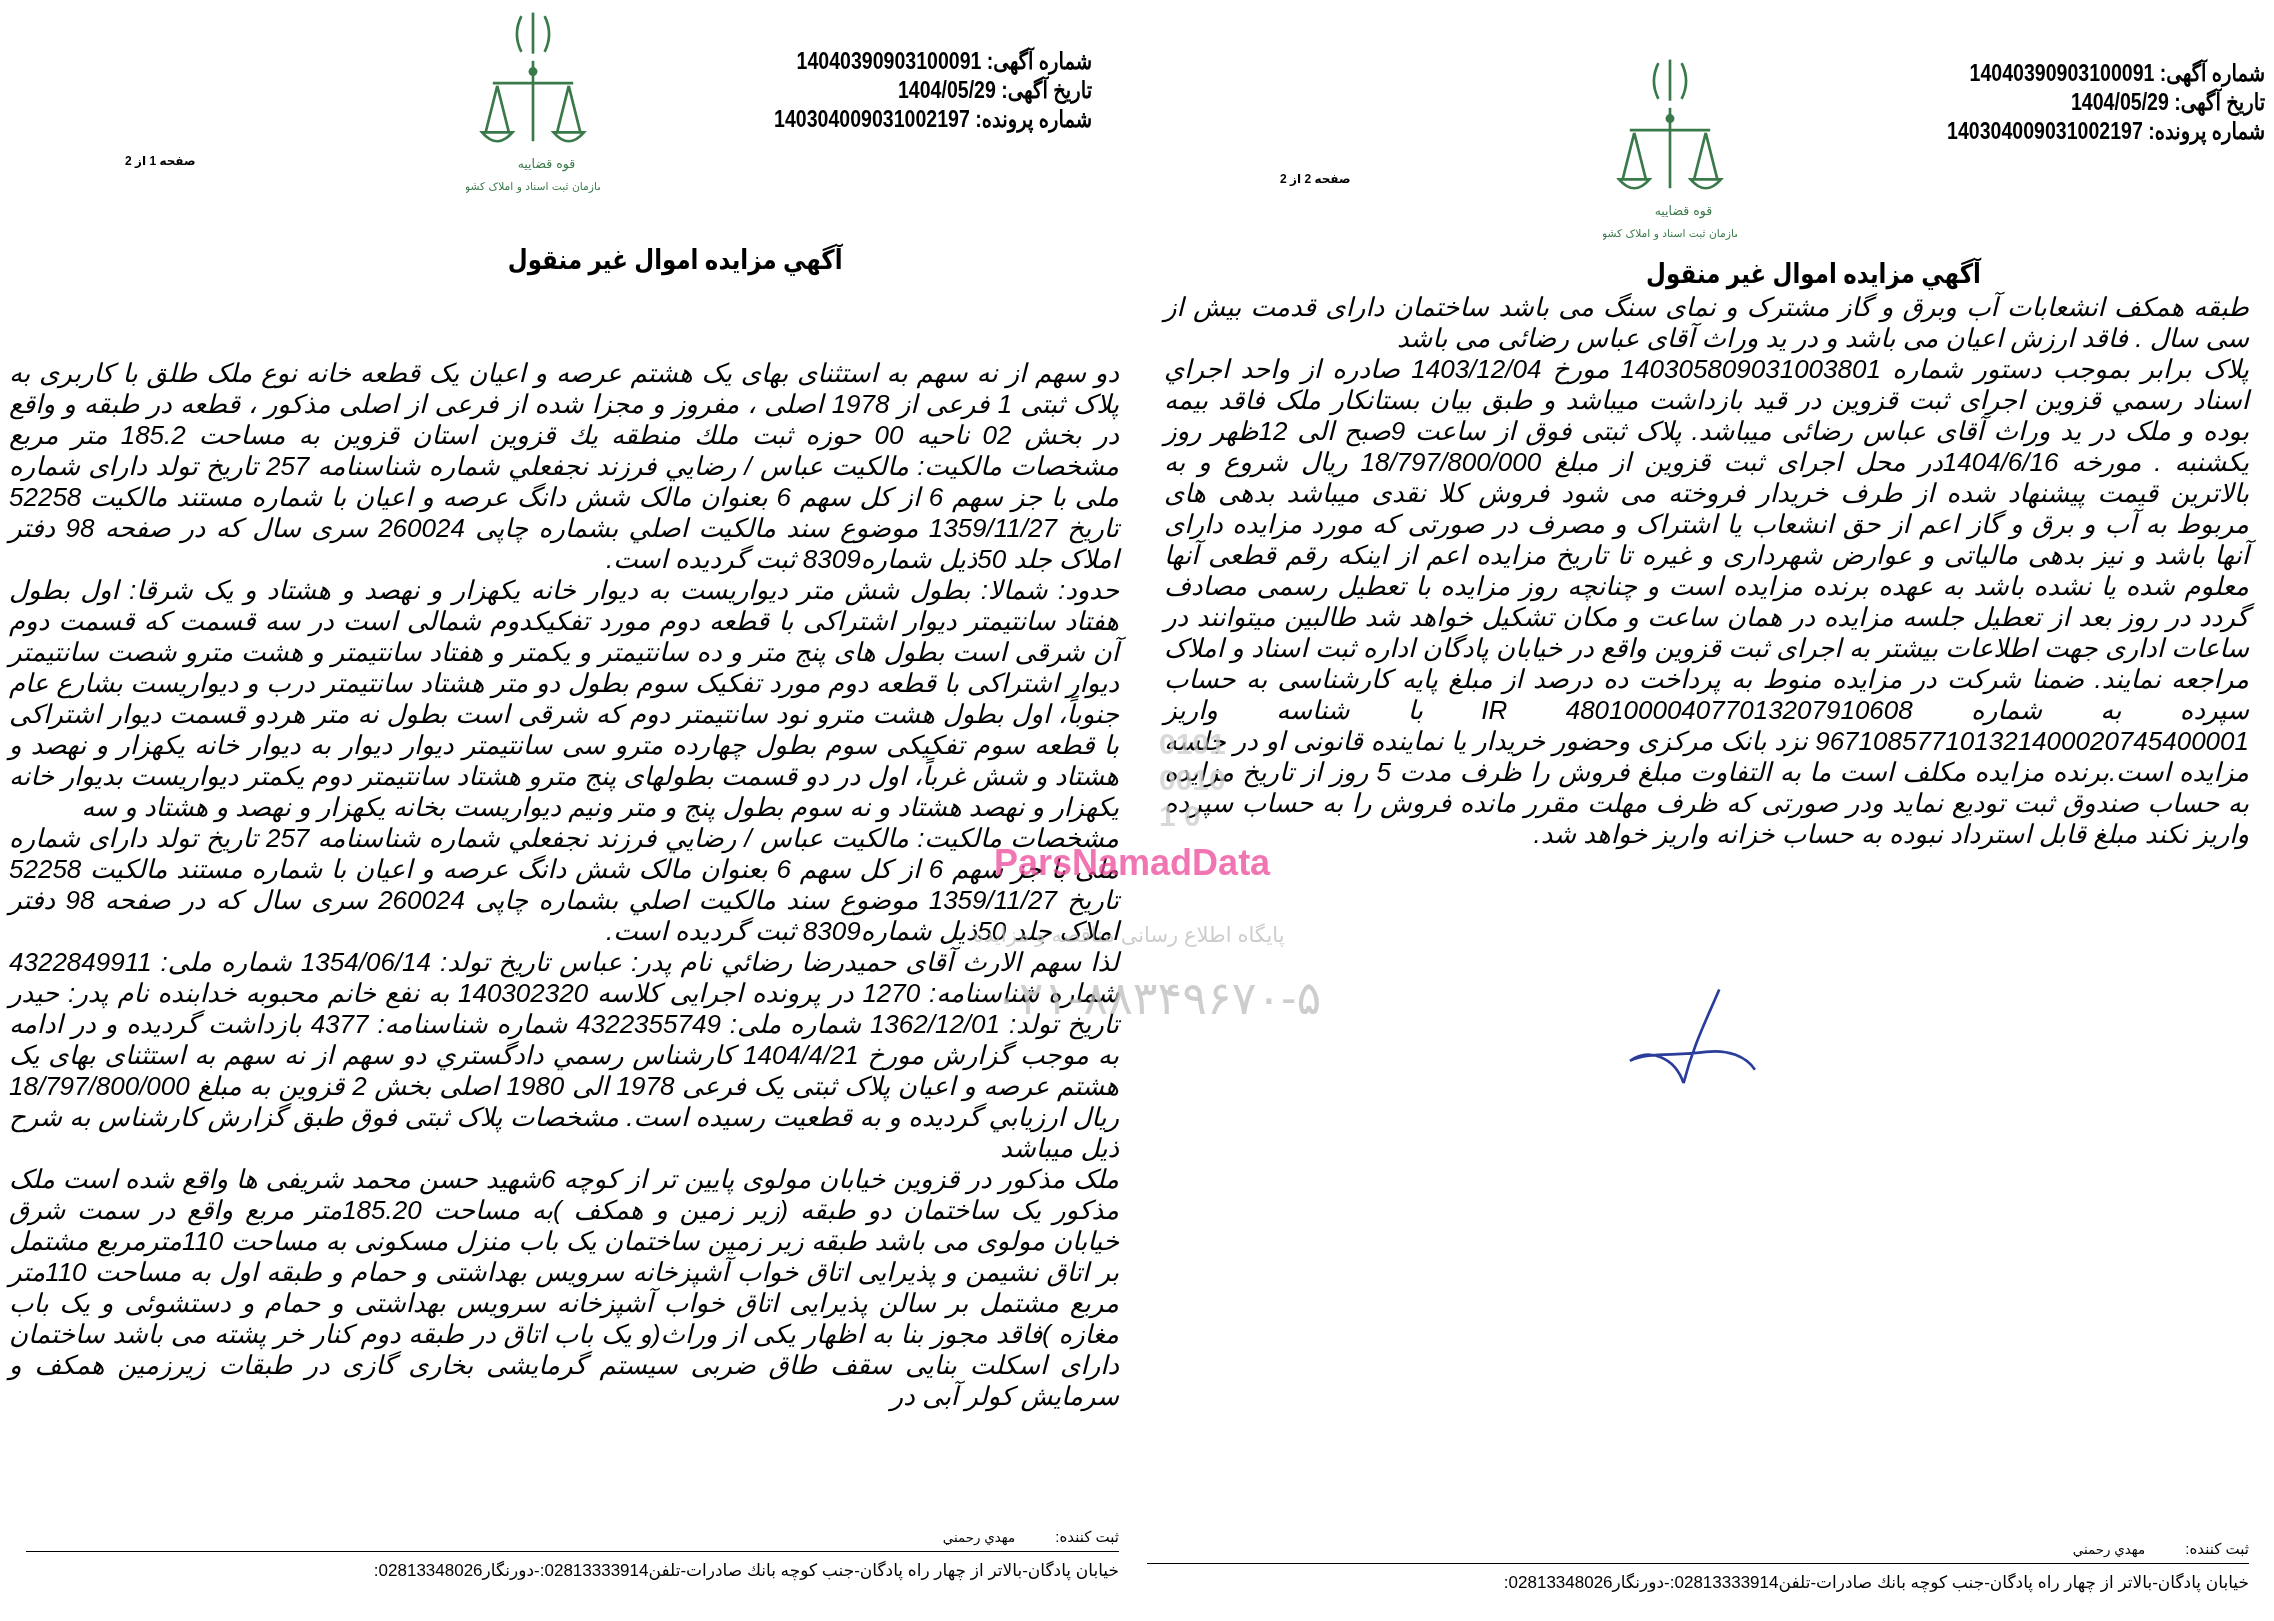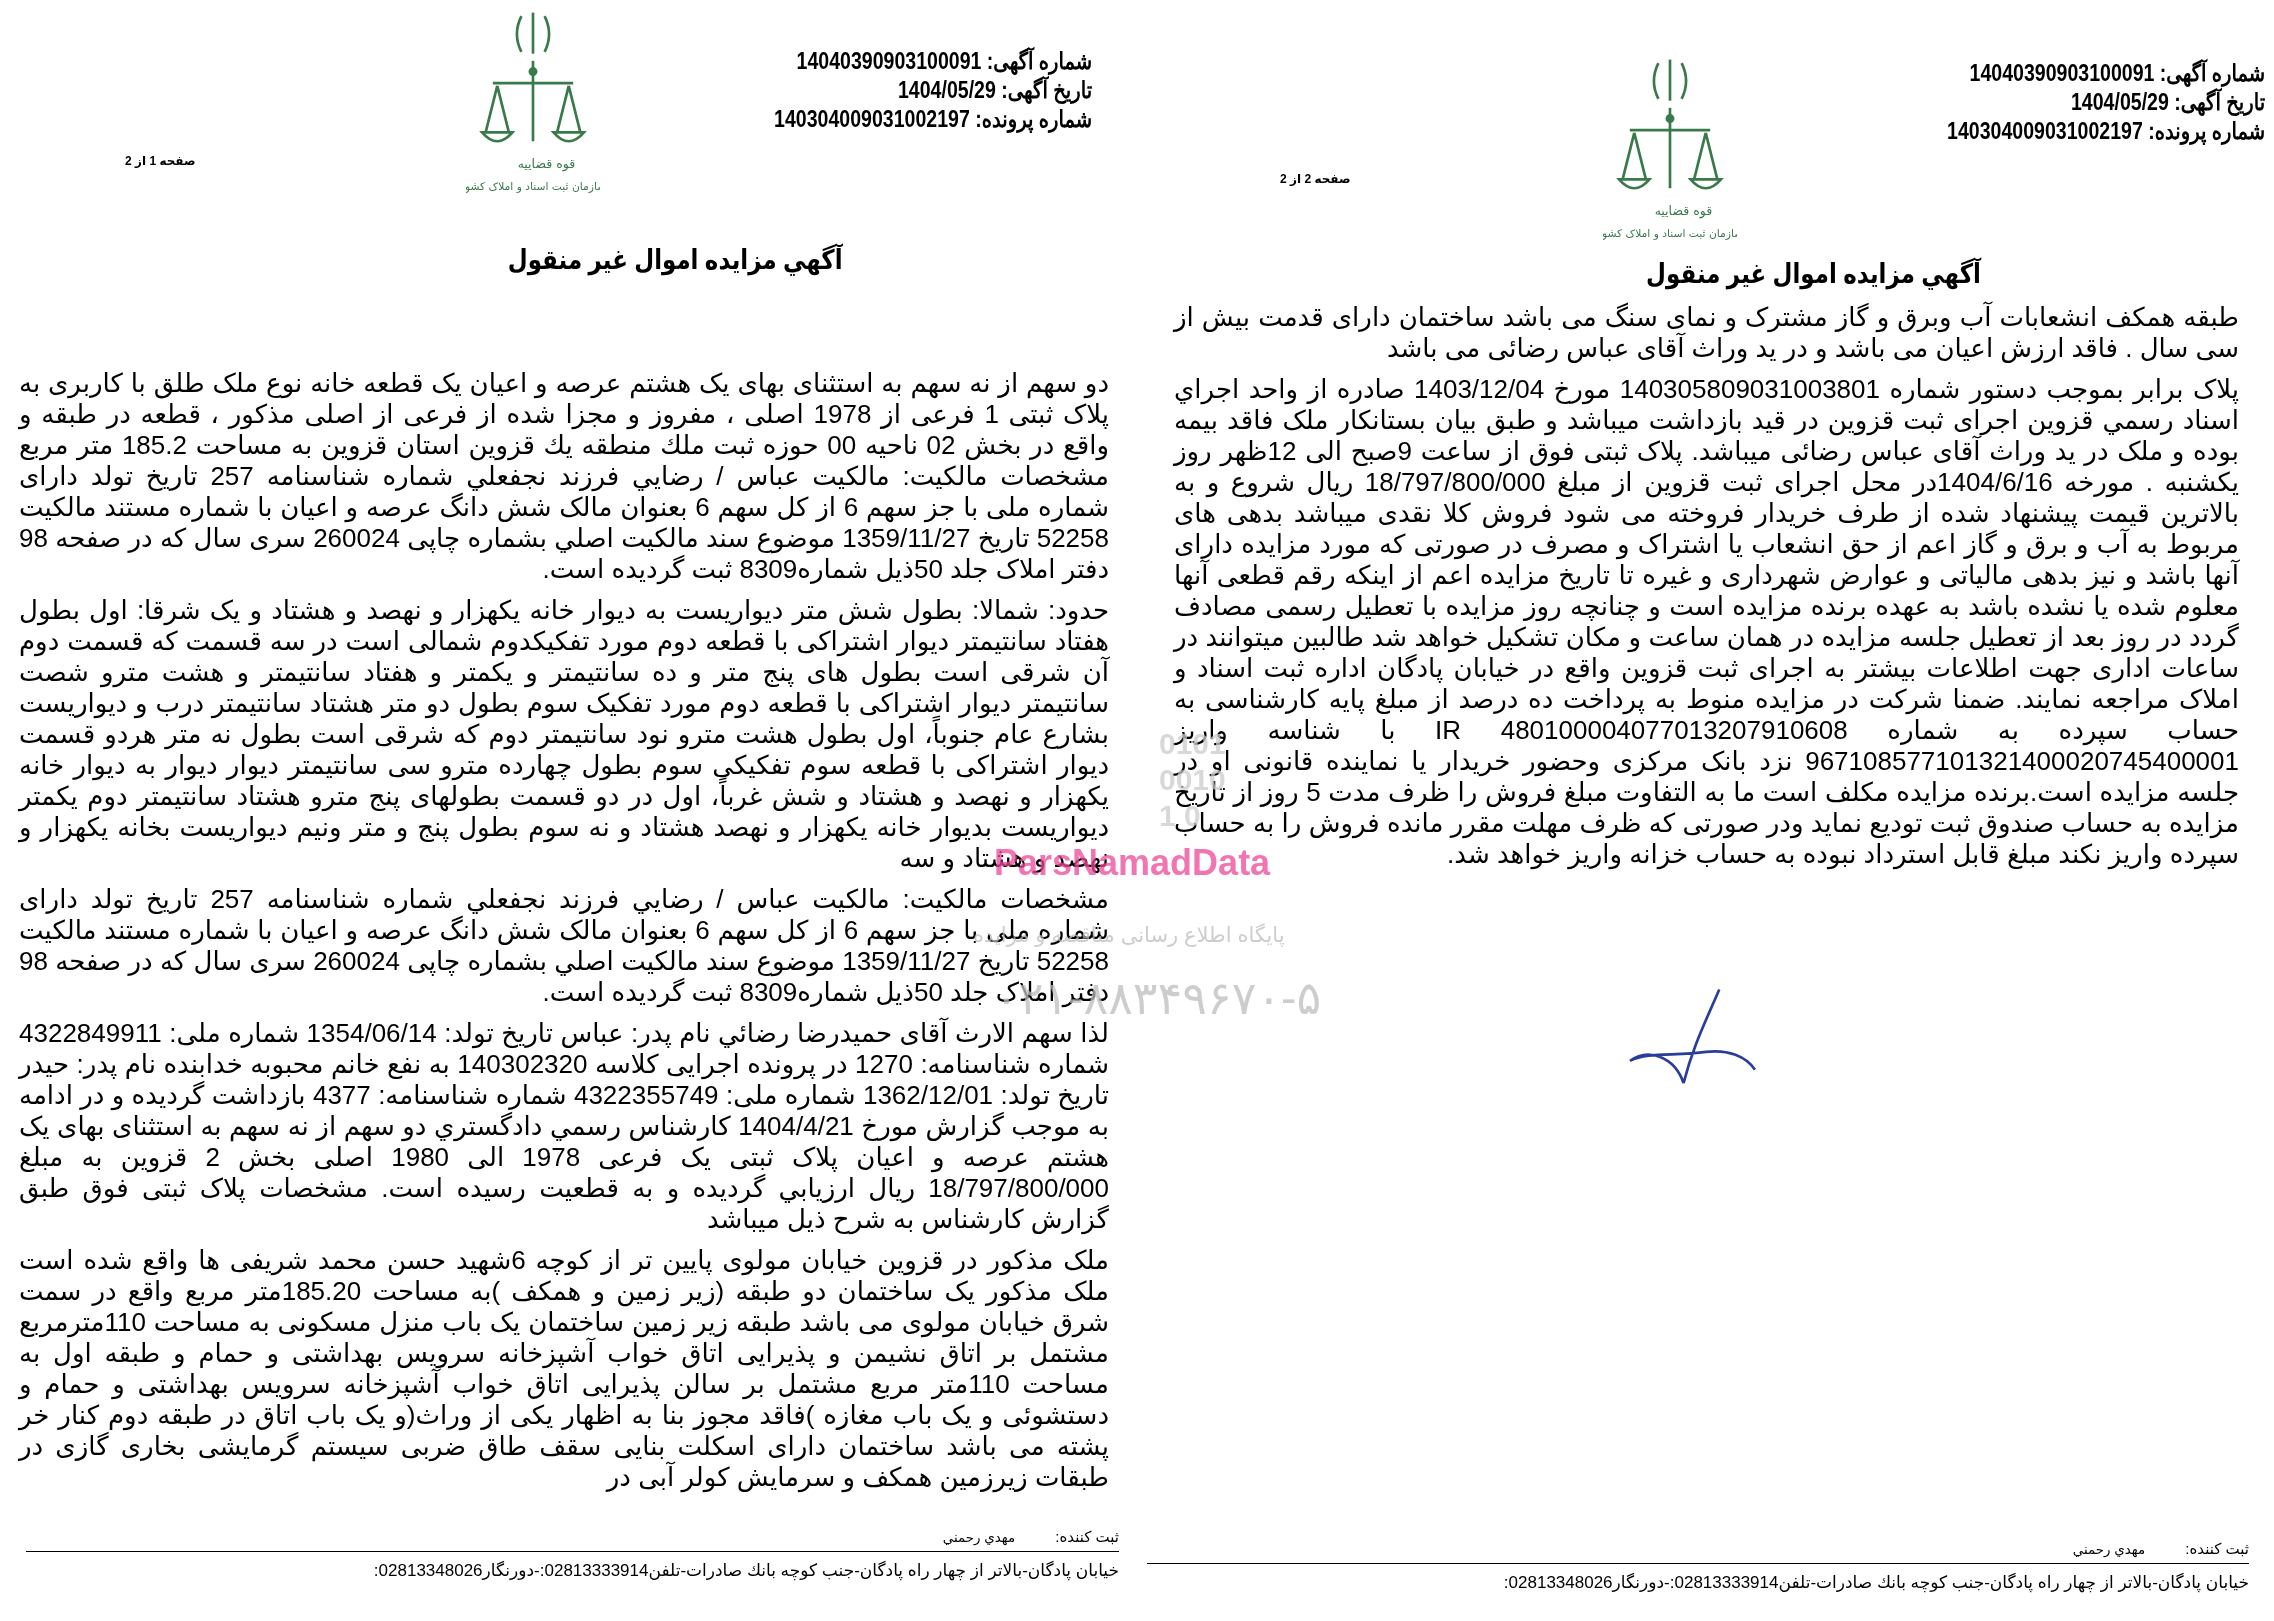--- a/index.html
+++ b/index.html
@@ -17,21 +17,21 @@
   .pagenum { position:absolute; font-size:12px; font-weight:bold; direction:rtl; }
   #page1 .pagenum { left:125px; top:154px; }
   #page2 .pagenum { left:125px; top:172px;text-align:right; }
   .title { position:absolute; left:0; right:0; text-align:center; font-size:27px; font-weight:bold; direction:rtl; transform:scaleX(0.85); }
   #page1 .title { top:244px; padding-left:251px; }
   #page2 .title { top:258px; padding-left:233px; }
   .subtitle { position:absolute; right:27px; top:279px; font-size:29px; direction:rtl; }
   .body-text { position:absolute; direction:rtl; text-align:justify; text-align-last:right; font-size:26px; line-height:31px; }
   #page1 .body-text { right:18px; left:9px; top:321px; }
   #page2 .body-text { right:25px; left:9px; top:292px; }
-  .body-text p { margin:10px; }
+  .body-text p { margin:0;font-style:italic; }
   .footer { position:absolute; direction:rtl; }
   .registrar { font-size:15px; text-align:right; }
   .registrar .name { margin-right:36px; font-size:13.4px; }
   .footer hr { border:0; border-top:1.8px solid #000; margin:5.4px 0 7.2px 0; }
   .address { font-size:17px; text-align:right; }
   #page1 .footer { right:18px; width:1093px; top:1528px; }
   #page2 .footer { right:25px; width:1102px; top:1540px; }
   .signature { position:absolute; left:466px; top:985px; width:143px; height:116px; }
   .watermark { position:absolute; left:958px; top:708px; width:385px; height:322px; color:#bdbdbd; opacity:0.75; pointer-events:none; }
   .watermark .wm-brand { position:absolute; left:36px; top:134px; font-size:36px; font-weight:bold; color:#ec4899; }

